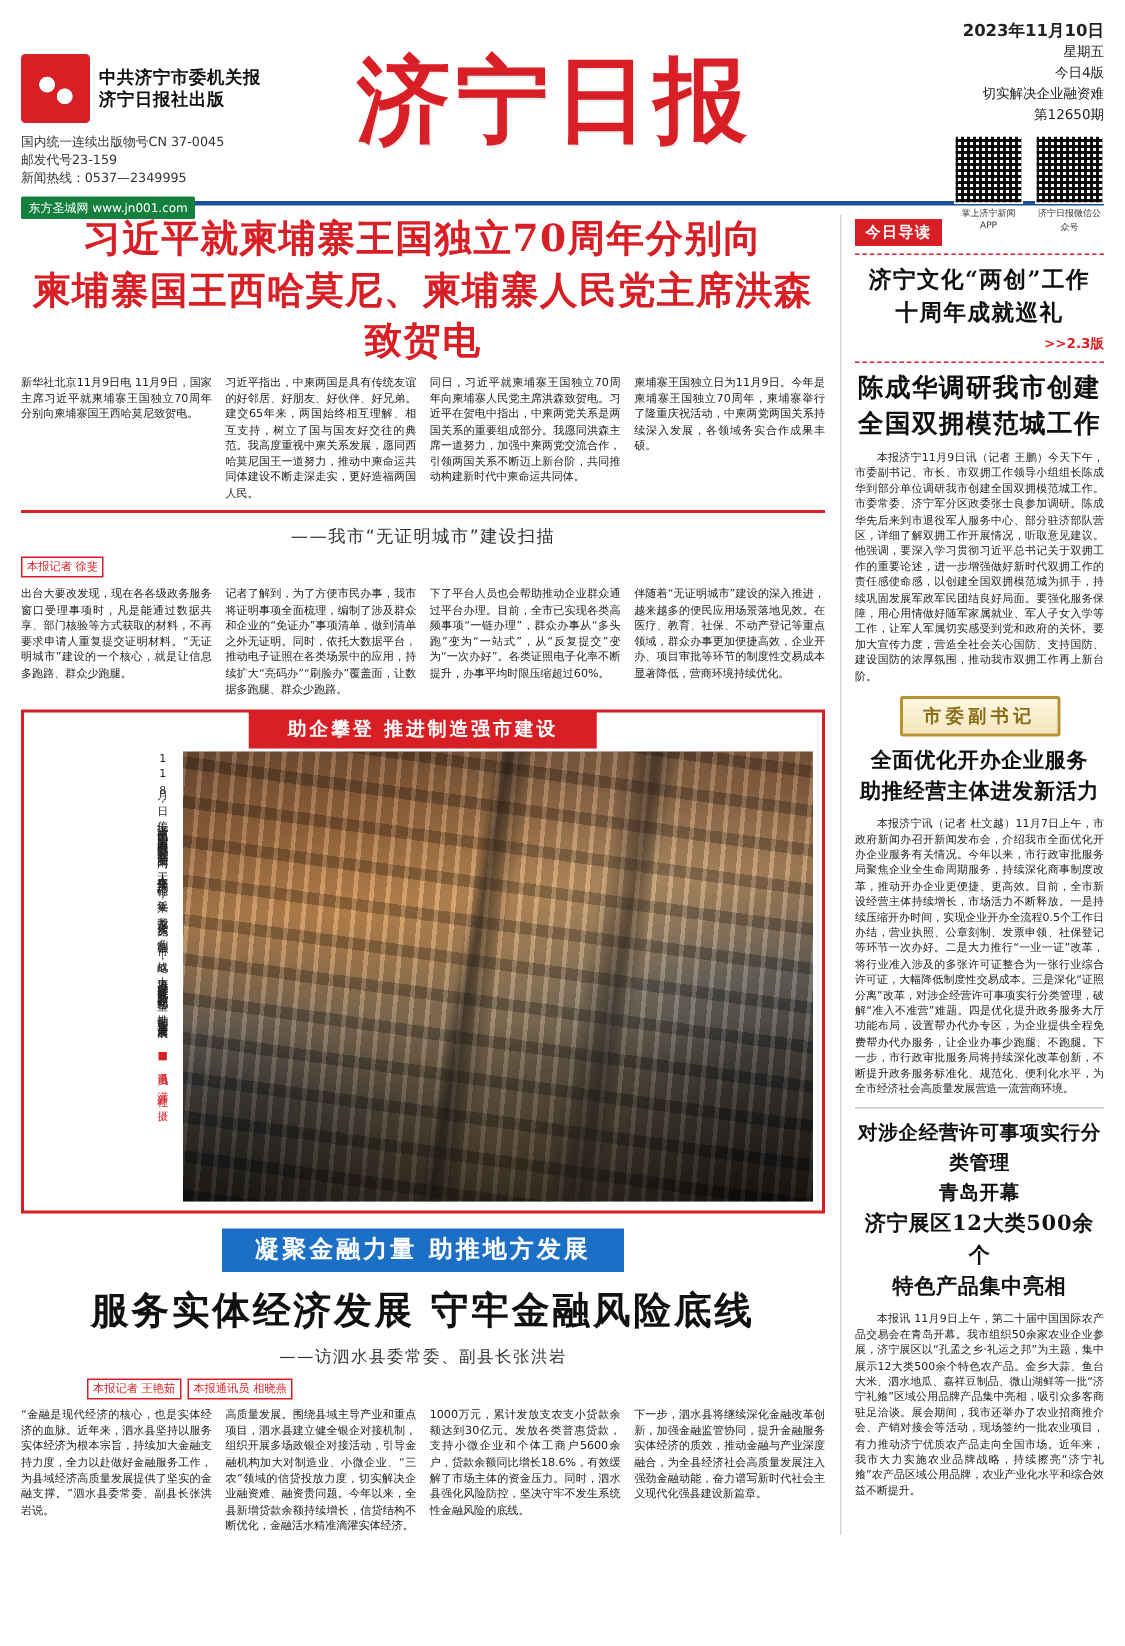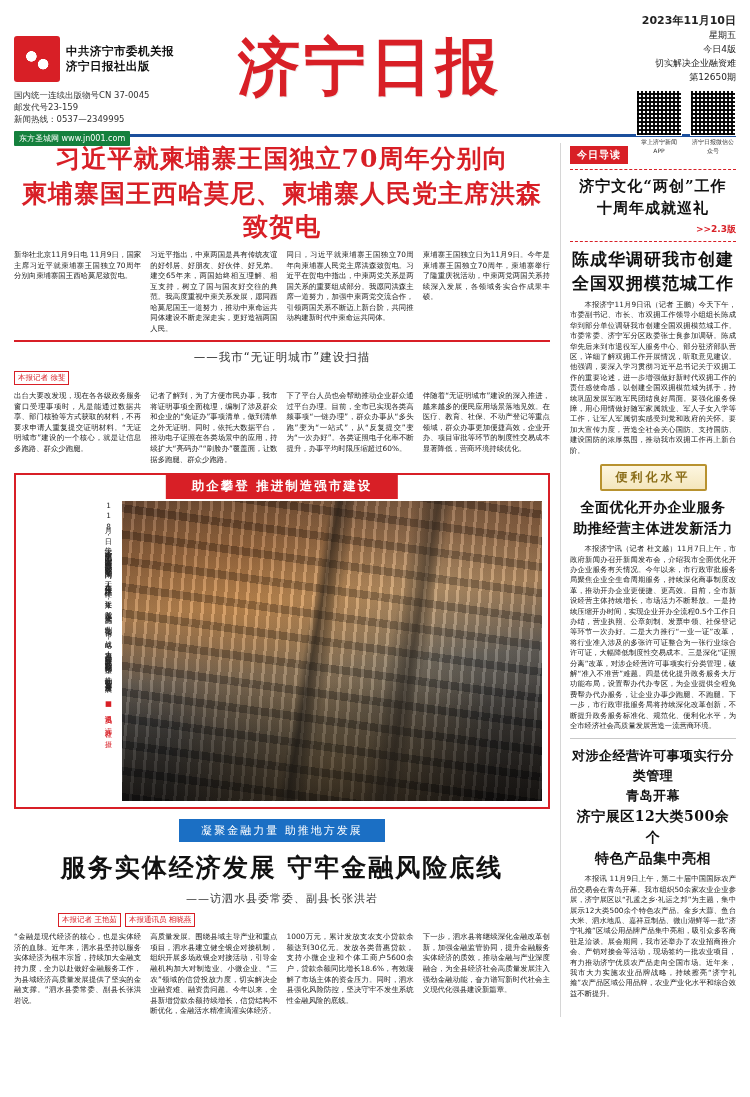--- a/index.html
+++ b/index.html
@@ -121,21 +121,21 @@
     content: ""; position: absolute; inset: 0;
     background:
       linear-gradient(100deg, transparent 44%, rgba(20,18,16,.55) 46%, transparent 50%),
       linear-gradient(-80deg, transparent 30%, rgba(30,26,22,.5) 33%, transparent 38%),
       linear-gradient(0deg, rgba(0,0,0,.45), transparent 40%);
   }
 
   
   .sec3 { margin-top: 10px; text-align: center; }
   .sec3-banner {
-    display: inline-block; background: #1b6fc4; color: #fff; font-size: 11px; font-weight: normal;
+    display: inline-block; background: #1b6fc4; color: #fff; font-size: 16px; font-weight: bold;
     padding: 4px 22px; letter-spacing: 2px;
   }
   .sec3-title {
     font-family: "DejaVu Serif", "Liberation Serif", serif;
     font-size: 25px; font-weight: bold; letter-spacing: 2px; margin-top: 9px;
   }
   .sec3-sub { font-size: 11px; color: #333; margin-top: 7px; letter-spacing: 1px; }
   .sec3-tags { display: flex; gap: 4px; margin-top: 7px; margin-left: 44px; }
   .sec3-tags .t { font-size: 7.5px; color: #d81f26; border: 1px solid #d81f26; padding: 1px 3px; }
   .sec3-cols { display: flex; gap: 9px; margin-top: 5px; font-size: 7.4px; line-height: 10.6px; text-align: justify; color: #222; }
@@ -286,21 +286,21 @@
 
       <div>
         <div class="rc-h2">陈成华调研我市创建</div>
         <div class="rc-h2">全国双拥模范城工作</div>
         <div class="rc-body">
           <p>本报济宁11月9日讯（记者 王鹏）今天下午，市委副书记、市长、市双拥工作领导小组组长陈成华到部分单位调研我市创建全国双拥模范城工作。市委常委、济宁军分区政委张士良参加调研。陈成华先后来到市退役军人服务中心、部分驻济部队营区，详细了解双拥工作开展情况，听取意见建议。他强调，要深入学习贯彻习近平总书记关于双拥工作的重要论述，进一步增强做好新时代双拥工作的责任感使命感，以创建全国双拥模范城为抓手，持续巩固发展军政军民团结良好局面。要强化服务保障，用心用情做好随军家属就业、军人子女入学等工作，让军人军属切实感受到党和政府的关怀。要加大宣传力度，营造全社会关心国防、支持国防、建设国防的浓厚氛围，推动我市双拥工作再上新台阶。</p>
         </div>
       </div>
 
       <div class="rc-emblem">
-        <span class="seal">便利化水平</span>
+        <span class="seal">市委副书记</span>
       </div>
 
       <div>
         <div class="rc-h3">全面优化开办企业服务</div>
         <div class="rc-h3">助推经营主体进发新活力</div>
         <div class="rc-body">
           <p>本报济宁讯（记者 杜文越）11月7日上午，市政府新闻办召开新闻发布会，介绍我市全面优化开办企业服务有关情况。今年以来，市行政审批服务局聚焦企业全生命周期服务，持续深化商事制度改革，推动开办企业更便捷、更高效。目前，全市新设经营主体持续增长，市场活力不断释放。一是持续压缩开办时间，实现企业开办全流程0.5个工作日办结，营业执照、公章刻制、发票申领、社保登记等环节一次办好。二是大力推行“一业一证”改革，将行业准入涉及的多张许可证整合为一张行业综合许可证，大幅降低制度性交易成本。三是深化“证照分离”改革，对涉企经营许可事项实行分类管理，破解“准入不准营”难题。四是优化提升政务服务大厅功能布局，设置帮办代办专区，为企业提供全程免费帮办代办服务，让企业办事少跑腿、不跑腿。下一步，市行政审批服务局将持续深化改革创新，不断提升政务服务标准化、规范化、便利化水平，为全市经济社会高质量发展营造一流营商环境。</p>
         </div>
       </div>
 

